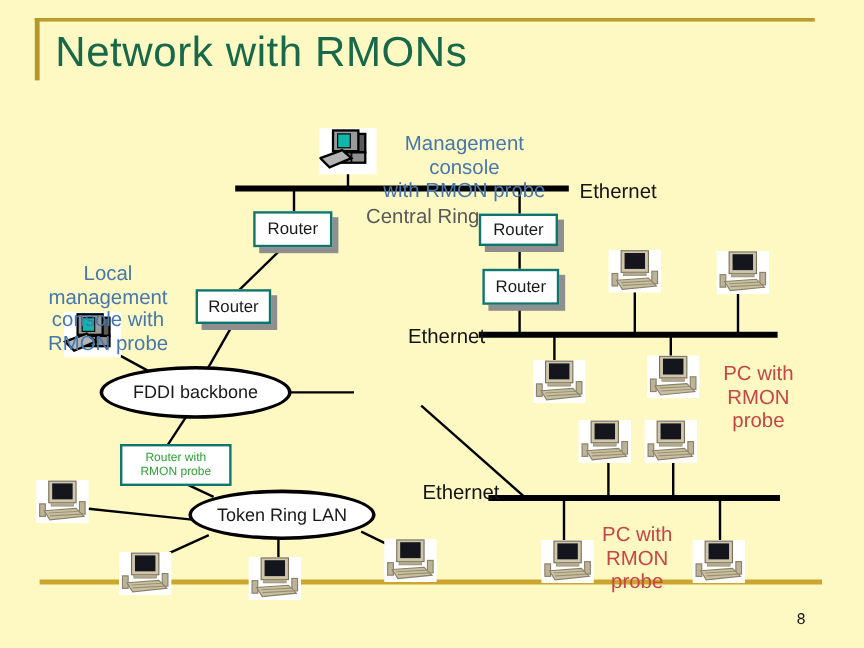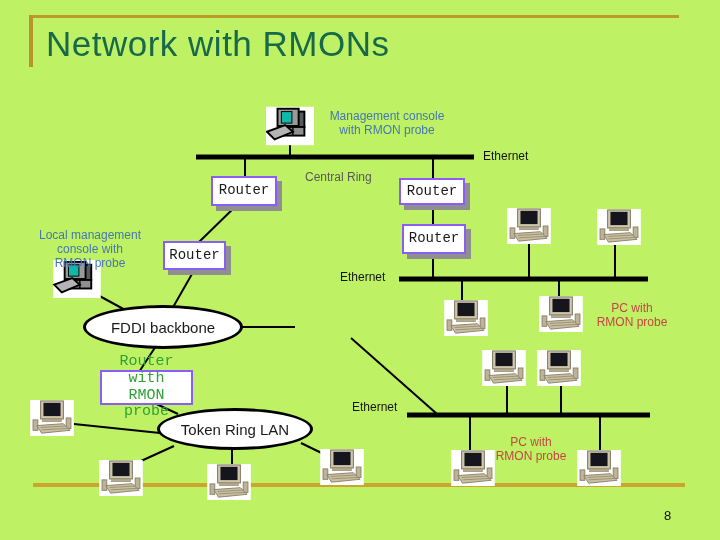--- a/index.html
+++ b/index.html
@@ -1,41 +1,41 @@
 <!DOCTYPE html>
 <html><head>
 <meta charset="utf-8">
 <style>
   html,body{margin:0;padding:0;background:#fff;}
   .slide{
-    position:relative;width:720px;height:540px;background:#bef264;
+    position:relative;width:720px;height:540px;background:#fef9c3;
     font-family:"Liberation Sans", sans-serif;overflow:hidden;
   }
   .wires{position:absolute;left:0;top:0;z-index:0;}
   .gold-top{position:absolute;left:29px;top:15px;width:650px;height:3px;background:#BD9A2C;z-index:1;}
   .gold-left{position:absolute;left:29px;top:15px;width:4px;height:52px;background:#B6952B;z-index:1;}
   .title{
     position:absolute;left:46px;top:24px;margin:0;font-size:35px;font-weight:400;
     color:#17694A;letter-spacing:0.5px;z-index:2;white-space:nowrap;
   }
   .icon{position:absolute;z-index:2;}
   .node-box{
-    position:absolute;background:#fff;border:2px solid #8b5cf6;box-shadow:5px 5px 0 #8f8f8f;
+    position:absolute;background:#fff;border:2px solid #0f766e;box-shadow:5px 5px 0 #8f8f8f;
     display:flex;align-items:center;justify-content:center;z-index:3;
-    font-size:14px;color:#1a1a1a;text-align:center;font-family:Liberation Mono, monospace;
+    font-size:14px;color:#1a1a1a;text-align:center;
   }
   .node-box.no-shadow{box-shadow:none;}
   .node-box span{white-space:pre-line;line-height:1.12;}
   .ellipse{
     position:absolute;background:#fff;border:3px solid #000;border-radius:50%;
     display:flex;align-items:center;justify-content:center;z-index:3;
     font-size:15px;color:#1a1a1a;
   }
   .lbl{
-    position:absolute;z-index:4;font-size:12px;line-height:1.16;
+    position:absolute;z-index:4;font-size:17px;line-height:1.16;
     white-space:pre-line;text-align:center;
   }
   .lbl.left{text-align:right;}
   .blue{color:#4677AE;}
   .red{color:#C54646;}
   .green{color:#2FA136;}
   .gray{color:#595959;}
   .black{color:#141414;}
   .page-num{position:absolute;left:664px;top:508px;font-size:13px;color:#111;z-index:4;}
 </style>
@@ -164,37 +164,37 @@
   </div>
   <div class="node-box" style="left:399px;top:178px;width:62px;height:23px">
     <span>Router</span>
   </div>
   <div class="node-box" style="left:402px;top:224px;width:60px;height:26px">
     <span>Router</span>
   </div>
   <div class="node-box" style="left:163px;top:241px;width:59px;height:25px">
     <span>Router</span>
   </div>
-  <div class="node-box no-shadow green" style="left:100px;top:370px;width:89px;height:31px;font-size:15px">
+  <div class="node-box no-shadow green" style="left:100px;top:370px;width:89px;height:31px;font-size:10px">
     <span>Router with
 RMON probe</span>
   </div>
 
   <div class="ellipse" style="left:157px;top:408px;width:150px;height:36px">
     <span>Token Ring LAN</span>
   </div>
   <div class="ellipse" style="left:83px;top:305px;width:154px;height:38px">
     <span>FDDI backbone</span>
   </div>
 
   <div class="lbl blue" style="left:307px;top:110px;width:160px">Management console
 with RMON probe</div>
   <div class="lbl black left" style="left:483px;top:150px">Ethernet</div>
   <div class="lbl gray left" style="left:305px;top:171px">Central Ring</div>
-  <div class="lbl blue" style="left:20px;top:229px;width:140px">Local management
+  <div class="lbl blue" style="left:20px;top:218px;width:140px">Local management
 console with
 RMON probe</div>
   <div class="lbl black left" style="left:340px;top:271px">Ethernet</div>
   <div class="lbl red" style="left:582px;top:302px;width:100px">PC with
 RMON probe</div>
   <div class="lbl black left" style="left:352px;top:401px">Ethernet</div>
   <div class="lbl red" style="left:481px;top:436px;width:100px">PC with
 RMON probe</div>
 
   <div class="page-num">8</div>

